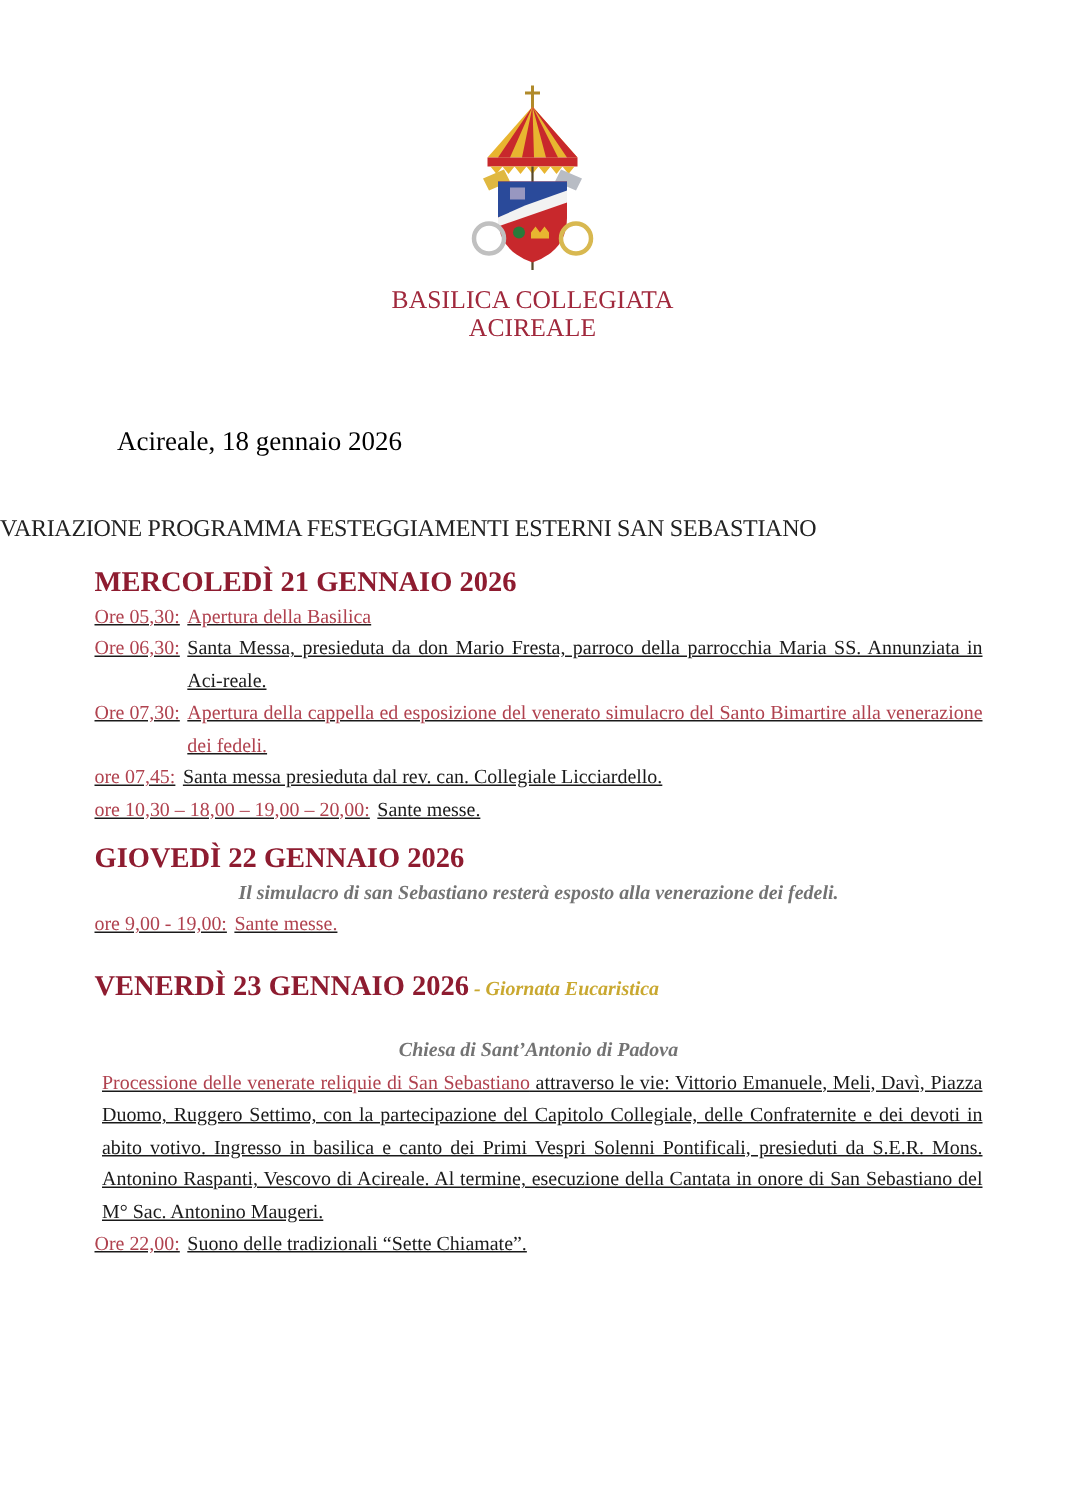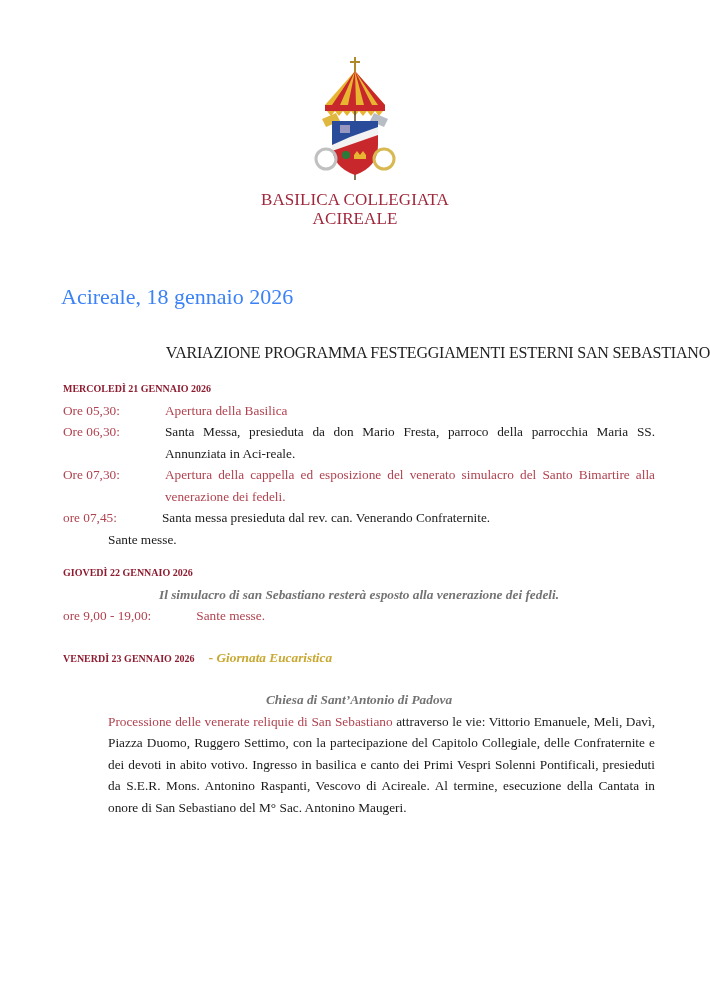--- a/index.html
+++ b/index.html
@@ -2,31 +2,31 @@
 <html><head>
   <meta charset="utf-8">
   <style>
     html, body { margin: 0; padding: 0; background: #ffffff; }
     body { width: 710px; height: 1000px; position: relative; overflow: hidden;
            font-family: "Liberation Serif", "DejaVu Serif", serif; color: #1a1a1a; }
     .crest { position: absolute; left: 310px; top: 55px; width: 90px; height: 130px; }
     .header { position: absolute; top: 190px; left: 0; width: 710px; text-align: center;
               color: #a0283c; font-size: 17px; line-height: 19px; }
     .header div { letter-spacing: 0.1px; }
-    .date-line { position: absolute; left: 61px; top: 284px; font-size: 22px; color: #3b82f6; }
-    .title { position: absolute; top: 344px; left: 0; width: 710px; text-align: right;
+    .date-line { position: absolute; left: 78px; top: 284px; font-size: 18px; color: #000000; }
+    .title { position: absolute; top: 344px; left: 0; width: 710px; text-align: left;
              font-size: 16px; color: #222; letter-spacing: -0.2px; }
     .content { position: absolute; left: 63px; top: 378px; width: 592px; font-size: 13.3px; line-height: 21.5px; }
-    .day { font-weight: bold; color: #8e1c30; font-size: 10px; }
+    .day { font-weight: bold; color: #8e1c30; font-size: 19px; }
     .red { color: #b0424f; }
-    .gold { color: #c9a830; font-style: italic; font-weight: bold; margin-left: 11px; }
+    .gold { color: #c9a830; font-style: italic; font-weight: bold; }
     .it-red { color: #737373; font-style: italic; font-weight: bold; text-align: center; }
-    .row { display: flex; }
+    .row { display: flex; text-decoration: underline; }
     .row .t { white-space: nowrap; flex: 0 0 auto; }
-    .row .d { flex: 1; text-align: justify; padding-left: 5px; margin-left: 40px; }
+    .row .d { flex: 1; text-align: justify; padding-left: 5px; }
     .gap { height: 12px; }
     .gap2 { height: 20px; }
   </style>
 </head>
 <body>
 
 <div class="crest">
   <svg width="90" height="130" viewBox="0 0 90 130">
 
     <line x1="45" y1="2" x2="45" y2="18" stroke="#b08a2a" stroke-width="2"></line>
@@ -72,23 +72,24 @@
   <div class="row">
     <span class="t red">Ore 06,30:</span>
     <span class="d">Santa Messa, presieduta da don Mario Fresta, parroco della parrocchia Maria SS. Annunziata in Aci-reale.</span>
   </div>
   <div class="row">
     <span class="t red">Ore 07,30:</span>
     <span class="d red">Apertura della cappella ed esposizione del venerato simulacro del Santo Bimartire alla venerazione dei fedeli.</span>
   </div>
   <div class="row">
     <span class="t red">ore 07,45:</span>
-    <span class="d">Santa messa presieduta dal rev. can. Venerando Confraternite.</span>
+    <span class="d">Santa messa presieduta dal rev. can. Collegiale Licciardello.</span>
   </div>
   <div class="row">
+    <span class="t red">ore 10,30 – 18,00 – 19,00 – 20,00:</span>
     <span class="d">Sante messe.</span>
   </div>
 
   <div class="gap"></div>
 
   <div class="day">GIOVEDÌ 22 GENNAIO 2026</div>
   <div class="it-red">Il simulacro di san Sebastiano resterà esposto alla venerazione dei fedeli.</div>
   <div class="row">
     <span class="t red">ore 9,00 - 19,00:</span>
     <span class="d red">Sante messe.</span>
@@ -99,13 +100,17 @@
   <div>
     <span class="day">VENERDÌ 23 GENNAIO 2026</span><span class="gold"> - Giornata Eucaristica</span>
   </div>
 
   <div class="gap2"></div>
 
   <div class="it-red">Chiesa di Sant’Antonio di Padova</div>
   <div class="row">
     <span class="d"><span class="red">Processione delle venerate reliquie di San Sebastiano</span><span> attraverso le vie: Vittorio Emanuele, Meli, Davì, Piazza Duomo, Ruggero Settimo, con la partecipazione del Capitolo Collegiale, delle Confraternite e dei devoti in abito votivo. Ingresso in basilica e canto dei Primi Vespri Solenni Pontificali, presieduti da S.E.R. Mons. Antonino Raspanti, Vescovo di Acireale. Al termine, esecuzione della Cantata in onore di San Sebastiano del M° Sac. Antonino Maugeri.</span></span>
   </div>
+  <div class="row">
+    <span class="t red">Ore 22,00:</span>
+    <span class="d">Suono delle tradizionali “Sette Chiamate”.</span>
+  </div>
 </div>
 
 </body></html>

